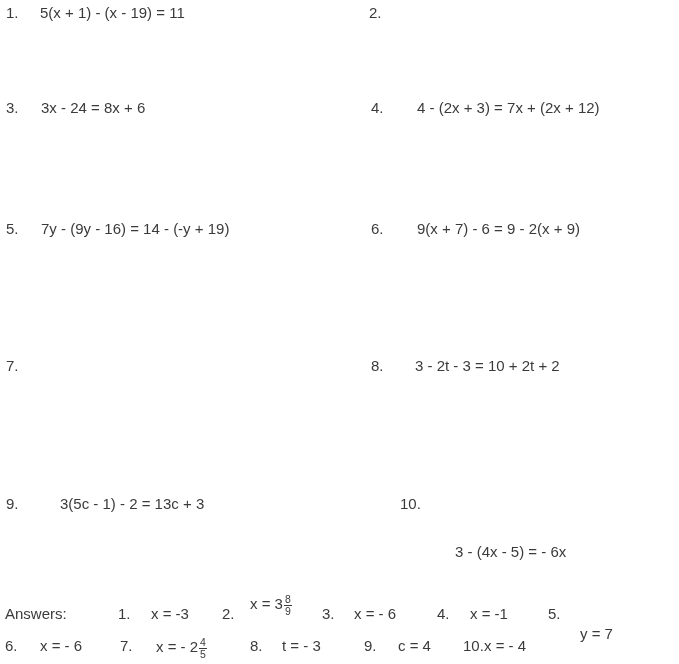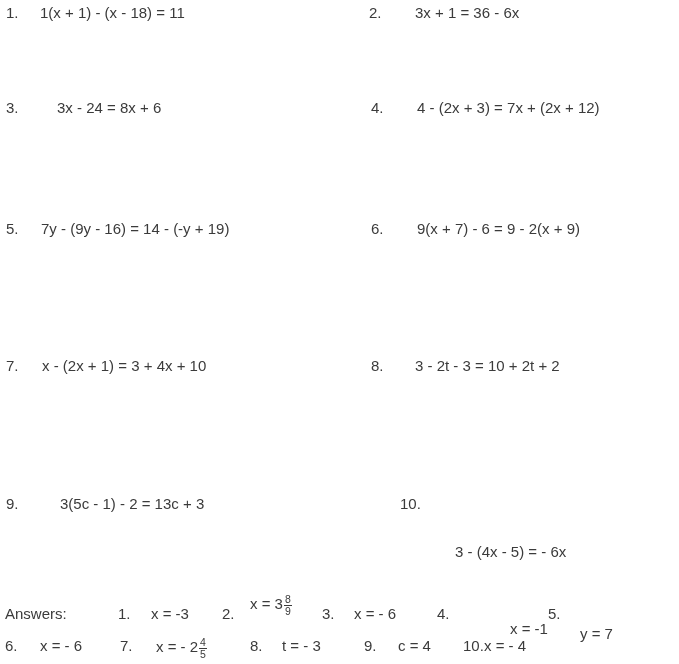--- a/index.html
+++ b/index.html
@@ -32,57 +32,55 @@
     padding: 0 1px;
   }
   .frac .d { display: block; padding: 0 1px; }
 </style>
 </head>
 <body>
 
 <div class="page">
 
   <span class="abs" style="left:6px;   top:4px;">1.</span>
-  <span class="abs" style="left:40px;  top:4px;">1(x + 1) - (x - 18) = 11</span>
+  <span class="abs" style="left:40px;  top:4px;">5(x + 1) - (x - 19) = 11</span>
   <span class="abs" style="left:369px; top:4px;">2.</span>
-  <span class="abs" style="left:415px; top:4px;">3x + 1 = 36 - 6x</span>
 
   <span class="abs" style="left:6px;   top:99px;">3.</span>
-  <span class="abs" style="left:41px;  top:99px;margin-left:16px;">3x - 24 = 8x + 6</span>
+  <span class="abs" style="left:41px;  top:99px;">3x - 24 = 8x + 6</span>
   <span class="abs" style="left:371px; top:99px;">4.</span>
   <span class="abs" style="left:417px; top:99px;">4 - (2x + 3) = 7x + (2x + 12)</span>
 
   <span class="abs" style="left:6px;   top:220px;">5.</span>
   <span class="abs" style="left:41px;  top:220px;">7y - (9y - 16) = 14 - (-y + 19)</span>
   <span class="abs" style="left:371px; top:220px;">6.</span>
   <span class="abs" style="left:417px; top:220px;">9(x + 7) - 6 = 9 - 2(x + 9)</span>
 
   <span class="abs" style="left:6px;   top:357px;">7.</span>
-  <span class="abs" style="left:42px;  top:357px;">x - (2x + 1) = 3 + 4x + 10</span>
   <span class="abs" style="left:371px; top:357px;">8.</span>
   <span class="abs" style="left:415px; top:357px;">3 - 2t - 3 = 10 + 2t + 2</span>
 
   <span class="abs" style="left:6px;   top:495px;">9.</span>
   <span class="abs" style="left:60px;  top:495px;">3(5c - 1) - 2 = 13c + 3</span>
   <span class="abs" style="left:400px; top:495px;">10.</span>
   <span class="abs" style="left:455px; top:495px;margin-top:48px;">3 - (4x - 5) = - 6x</span>
 
   <span class="abs" style="left:5px;   top:605px;">Answers:</span>
 
   <span class="abs" style="left:118px; top:605px;">1.</span>
   <span class="abs" style="left:151px; top:605px;">x = -3</span>
 
   <span class="abs" style="left:222px; top:605px;">2.</span>
   <span class="abs" style="left:250px; top:594px;"><span>x = 3</span><span class="frac"><span class="n">8</span><span class="d">9</span></span></span>
 
   <span class="abs" style="left:322px; top:605px;">3.</span>
   <span class="abs" style="left:354px; top:605px;">x = - 6</span>
 
   <span class="abs" style="left:437px; top:605px;">4.</span>
-  <span class="abs" style="left:470px; top:620px;margin-left:40px;">x = -1</span>
+  <span class="abs" style="left:470px; top:605px;">x = -1</span>
 
   <span class="abs" style="left:548px; top:605px;">5.</span>
   <span class="abs" style="left:580px; top:605px;margin-top:20px;">y = 7</span>
 
   <span class="abs" style="left:5px;   top:637px;">6.</span>
   <span class="abs" style="left:40px;  top:637px;">x = - 6</span>
 
   <span class="abs" style="left:120px; top:637px;">7.</span>
   <span class="abs" style="left:156px; top:637px;"><span>x = - 2</span><span class="frac"><span class="n">4</span><span class="d">5</span></span></span>
 

